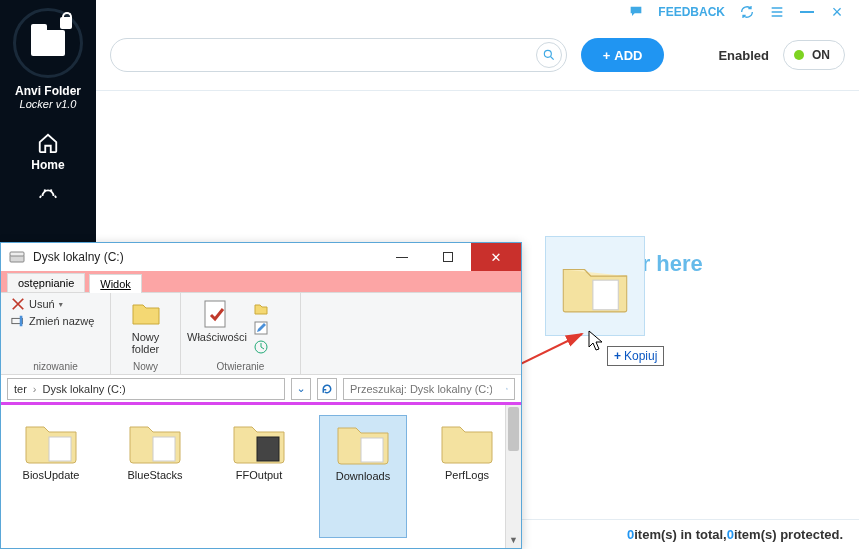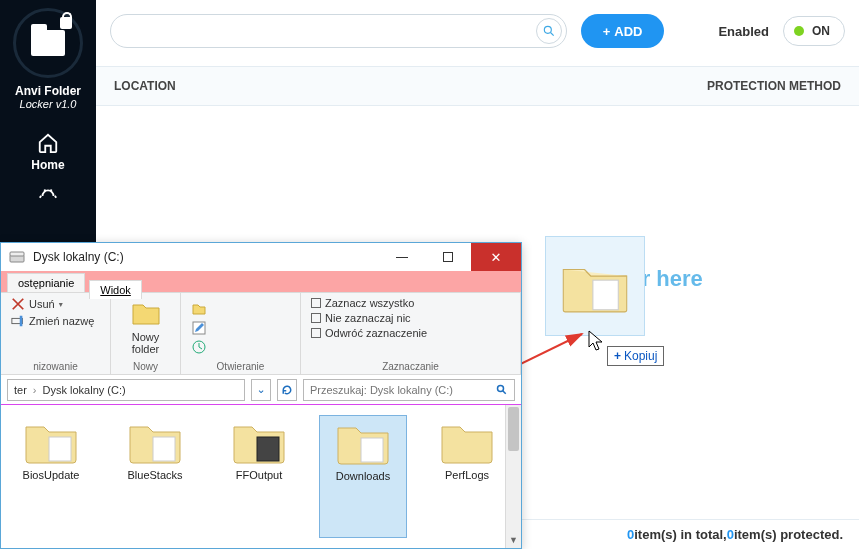--- a/index.html
+++ b/index.html
@@ -54,37 +54,37 @@
 .exp-title-ico { width:16px; height:16px; }
 .exp-title-txt { flex:1; font-size:12px; color:#222; }
 .win-btns { display:flex; height:100%; }
 .win-btn { width:46px; display:flex; align-items:center; justify-content:center; font-size:13px; color:#333;}
 .win-btn.close{ background:#c9302c; color:#fff; width:50px;}
 .win-btn .sq{width:10px;height:10px;border:1px solid #333;}
 .win-btn .min{width:12px;height:1px;background:#333;}
 
 .exp-tabs { height:22px; background:#fca5a5; display:flex; align-items:flex-end; font-size:11px; border-bottom:1px solid #dadada; padding-left:6px; gap:4px;}
 .exp-tab { padding:3px 10px; border:1px solid #dadada; border-bottom:none; background:#f5f5f5;}
-.exp-tab.active{background:#fff; position:relative; top:7px;text-decoration:underline;}
+.exp-tab.active{background:#fff; position:relative; top:1px;text-decoration:underline;}
 
 .ribbon { height:82px; background:#f5f6f7; display:flex; border-bottom:1px solid #dadada; overflow:hidden;}
 .rib-group { border-right:1px solid #dadada; padding:4px 10px 2px; display:flex; flex-direction:column; }
 .rib-body { flex:1; display:flex; gap:10px; align-items:flex-start; font-size:11px; color:#333;}
 .rib-label { text-align:center; font-size:10px; color:#666; padding-top:2px;}
 .rib-item-col { display:flex; flex-direction:column; gap:3px; }
 .rib-item { display:flex; align-items:center; gap:4px; white-space:nowrap;}
 .rib-big { display:flex; flex-direction:column; align-items:center; gap:2px; font-size:11px; width:52px; text-align:center;}
 .rib-big svg{width:32px;height:32px;}
 .chk{width:10px;height:10px;border:1px solid #666;display:inline-block;}
 
-.exp-path { height:30px; border-bottom:1px solid #d946ef; display:flex; align-items:center; gap:6px; padding:0 6px; font-size:11px; color:#333;}
+.exp-path { height:30px; border-bottom:3px solid #d946ef; display:flex; align-items:center; gap:6px; padding:0 6px; font-size:11px; color:#333;}
 .path-box { flex:1; height:22px; border:1px solid #b8b8b8; display:flex; align-items:center; padding:0 6px; gap:6px;}
 .path-sep{color:#888;}
 .path-refresh,.path-drop{width:20px;height:22px;border:1px solid #b8b8b8;display:flex;align-items:center;justify-content:center;color:#1e6fbf;}
-.search-box { width:212px; height:22px; border:1px solid #b8b8b8; display:flex; align-items:center; padding:0 6px; gap:14px; color:#888;}
+.search-box { width:172px; height:22px; border:1px solid #b8b8b8; display:flex; align-items:center; padding:0 6px; gap:14px; color:#888;}
 .search-box input{border:none;outline:none;flex:1;font-size:11px;color:#888;}
 
 .exp-content { flex:1; display:flex; overflow:hidden; position:relative;}
 .grid { flex:1; display:flex; gap:16px; padding:10px 6px; overflow:hidden;}
 .folder-item { width:88px; display:flex; flex-direction:column; align-items:center; gap:4px; font-size:11px; color:#222; padding:4px 2px;}
 .folder-item.selected{background:#cde6f7;border:1px solid #7bb3e0;}
 .folder-item .lbl{text-align:center;white-space:nowrap;overflow:hidden;text-overflow:ellipsis;width:100%;}
 .folder-item svg{width:56px;height:46px;}
 .folder-item.dark svg rect.body{fill:#444;}
 .vscroll{position:absolute;right:0;top:0;bottom:0;width:16px;background:#f0f0f0;border-left:1px solid #dadada;}
@@ -114,20 +114,42 @@
       <span>Home</span>
     </div>
     <div class="gear-partial">
       <svg width="22" height="14" viewBox="0 0 24 14" fill="none" stroke="#fff" stroke-width="2">
           <path d="M12 2a6 6 0 0 1 6 6M6 8a6 6 0 0 1 6-6M3 10l1.5-2M21 10l-1.5-2M9 2.5L8 1M15 2.5L16 1"></path>
         </svg>
     </div>
   </div>
 
   <div class="anvi-main">
+    <div class="topbar">
+      <span class="ico">
+        <svg viewBox="0 0 24 24" width="16" height="16" fill="#3fa9e5">
+            <path d="M4 4h16v10H10l-4 4v-4H4z"></path>
+          </svg>
+      </span>
+      <span>FEEDBACK</span>
+      <span class="ico">
+        <svg viewBox="0 0 24 24" width="16" height="16" fill="none" stroke="#3fa9e5" stroke-width="2">
+            <path d="M4 12a8 8 0 0 1 14-5M20 12a8 8 0 0 1-14 5M18 3v4h-4M6 21v-4h4"></path>
+          </svg>
+      </span>
+      <span class="ico">
+        <svg viewBox="0 0 24 24" width="16" height="16" stroke="#3fa9e5" stroke-width="2">
+            <path d="M4 6h16M4 12h16M4 18h16"></path>
+          </svg>
+      </span>
+      <span class="ico">
+          <span class="dash"></span>
+        </span>
+      <span class="ico x">×</span>
+    </div>
 
     <div class="toolbar-row">
       <div class="search-wrap">
         <input class="search-input" style="">
         <div class="search-btn">
           <svg viewBox="0 0 24 24" width="14" height="14" fill="none" stroke="currentColor" stroke-width="2">
               <circle cx="10" cy="10" r="6"></circle>
               <path d="M20 20l-5-5"></path>
             </svg>
         </div>
@@ -136,24 +158,20 @@
         <span>+</span>
         <span>ADD</span>
       </div>
       <span class="enabled-lbl">Enabled</span>
       <div class="toggle">
         <span class="toggle-dot"></span>
         <span>ON</span>
       </div>
     </div>
 
-    <div class="list-header">
-      <span>LOCATION</span>
-      <span>PROTECTION METHOD</span>
-    </div>
 
     <div class="drop-area">
       <span class="drop-hint">der here</span>
     </div>
 
     <div class="status-bar">
       <span class="num">0</span>
       <span> item(s) in total, </span>
       <span class="num">0</span>
       <span> item(s) protected.</span>
@@ -240,54 +258,44 @@
             </svg>
           <span style="white-space:pre-line">Nowy
 folder</span>
         </div>
       </div>
       <div class="rib-label">Nowy</div>
     </div>
 
     <div class="rib-group" style="width:120px">
       <div class="rib-body">
+        <div class="rib-big">
+          <svg viewBox="0 0 32 32">
+              <rect x="4" y="4" width="20" height="26" fill="#fff" stroke="#888"></rect>
+              <path d="M10 18l4 4 8-10" stroke="#c0392b" stroke-width="3" fill="none"></path>
+            </svg>
+          <span>Właściwości</span>
+        </div>
         <div class="rib-item-col" style="padding-top:4px">
           <svg width="16" height="16" viewBox="0 0 16 16">
               <path d="M2 4h5l2 2h5v7H2z" fill="#f4d873" stroke="#caa93a"></path>
             </svg>
           <svg width="16" height="16" viewBox="0 0 16 16">
               <rect x="2" y="2" width="12" height="12" fill="#fff" stroke="#888"></rect>
               <path d="M5 9l6-6 2 2-6 6-3 1z" fill="#4a90d9"></path>
             </svg>
           <svg width="16" height="16" viewBox="0 0 16 16">
               <circle cx="8" cy="8" r="6" fill="none" stroke="#2a7"></circle>
               <path d="M8 4v4l3 2" stroke="#2a7" fill="none"></path>
             </svg>
         </div>
       </div>
       <div class="rib-label">Otwieranie</div>
     </div>
 
-    <div class="rib-group" style="flex:1">
-      <div class="rib-body rib-item-col">
-        <div class="rib-item">
-            <span class="chk"></span>
-            <span>Zaznacz wszystko</span>
-          </div>
-        <div class="rib-item">
-            <span class="chk"></span>
-            <span>Nie zaznaczaj nic</span>
-          </div>
-        <div class="rib-item">
-            <span class="chk"></span>
-            <span>Odwróć zaznaczenie</span>
-          </div>
-      </div>
-      <div class="rib-label">Zaznaczanie</div>
-    </div>
   </div>
 
   <div class="exp-path">
     <div class="path-box">
       <span>ter</span>
       <span class="path-sep">›</span>
       <span>Dysk lokalny (C:)</span>
     </div>
     <div class="path-drop">⌄</div>
     <div class="path-refresh">

